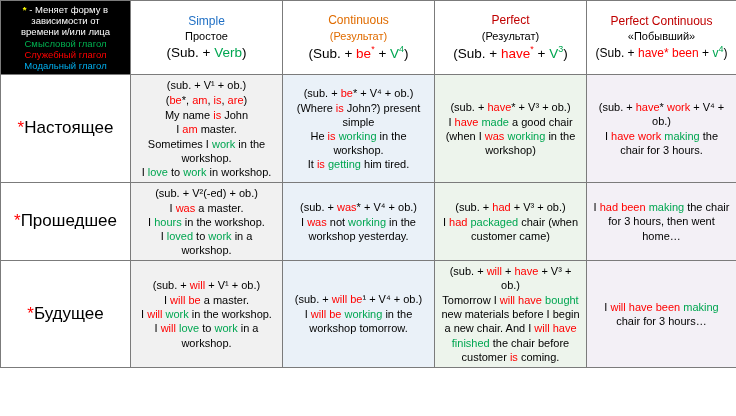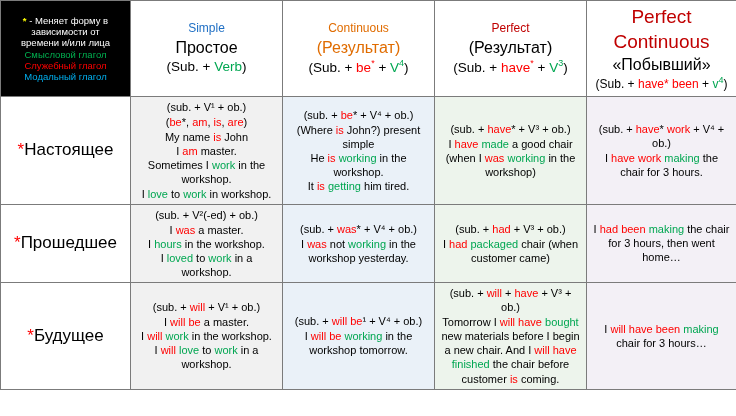--- a/index.html
+++ b/index.html
@@ -44,21 +44,21 @@
   .leg-red{color:#ff0000;}
   .leg-blue{color:#00b0f0;}
 
   
   .hdr{
     background:#ffffff;
     font-size:14.5px;
     line-height:1.32;
   }
   .hdr .t1{font-size:12px;}
-  .hdr .t2{font-size:16px;}
+  .hdr .t2{font-size:11px;}
   .hdr .t3{font-size:13.5px;}
   .c-blue{color:#1f6fc4;}
   .c-orange{color:#e06c00;}
   .c-red{color:#c00000;}
   .c-green{color:#00a651;}
   .c-dred{color:#ff0000;}
   .sup{font-size:9px;vertical-align:super;}
 
   
   .rowlab{
@@ -121,21 +121,21 @@
         <div class="t3"><span>(Sub. + </span><span class="c-dred">be</span><span class="sup c-dred">*</span><span> + </span><span class="c-green">V</span><span class="sup c-green">4</span><span>)</span></div>
       </td>
 
       <td class="hdr bg-white">
         <div class="t1 c-red">Perfect</div>
         <div class="t2">(Результат)</div>
         <div class="t3"><span>(Sub. + </span><span class="c-dred">have</span><span class="sup c-dred">*</span><span> + </span><span class="c-green">V</span><span class="sup c-green">3</span><span>)</span></div>
       </td>
 
       <td class="hdr bg-white">
-        <div class="t3 c-red" style="font-size:19px">Perfect Continuous</div>
+        <div class="t3 c-red" style="font-size:12px">Perfect Continuous</div>
         <div class="t2">«Побывший»</div>
         <div style="font-size:12px"><span>(Sub. + </span><span class="c-dred">have* been</span><span> + </span><span class="c-green">v</span><span class="sup c-green">4</span><span>)</span></div>
       </td>
     </tr>
 
     <tr>
       <td class="rowlab">
         <span class="st">*</span><span>Настоящее</span>
       </td>
       <td class="cell bg-simple">

